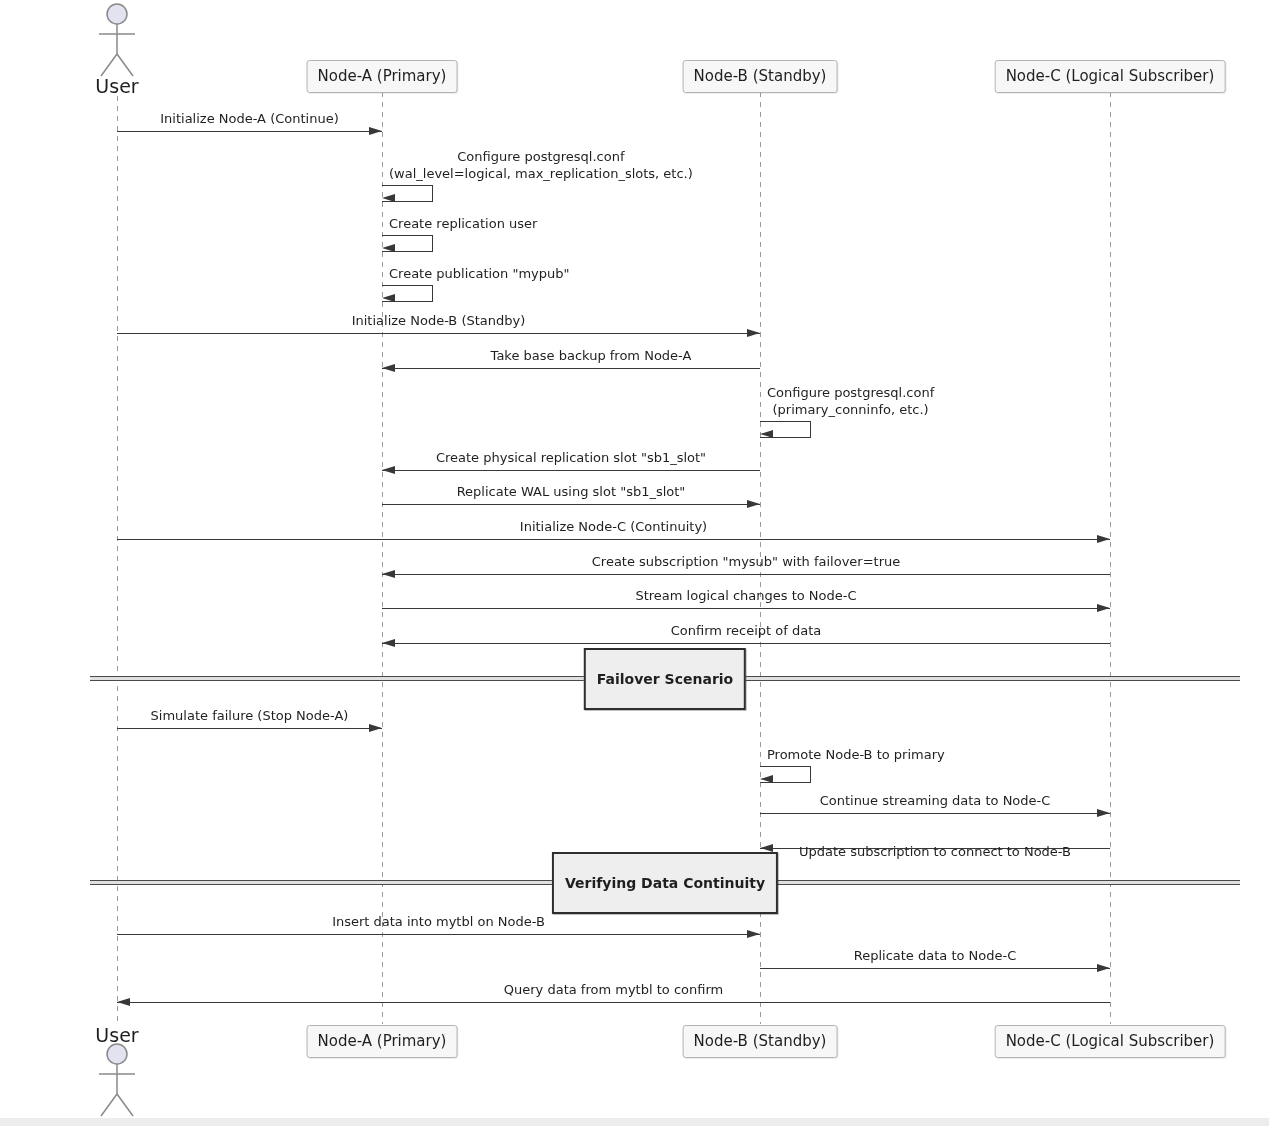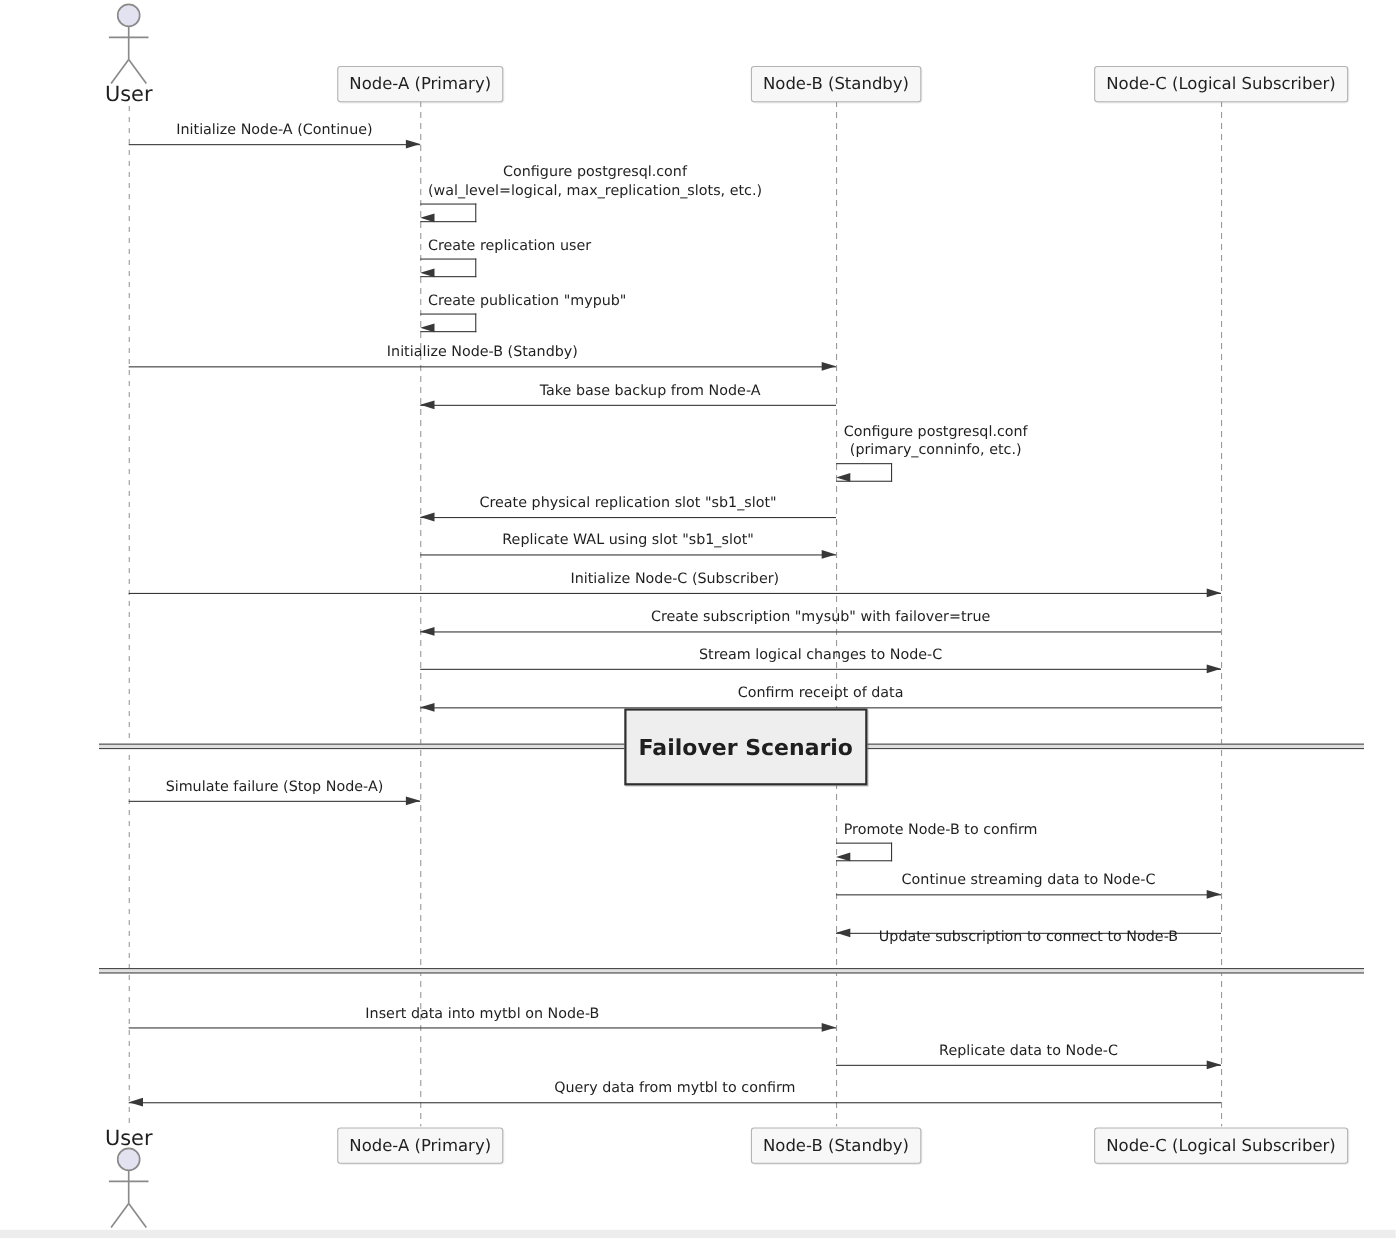--- a/index.html
+++ b/index.html
@@ -58,23 +58,22 @@
   .divider-line {
     position: absolute; left: 90px; width: 1150px; height: 3px;
     border-top: 1.5px solid #4a4a4a; border-bottom: 1.5px solid #4a4a4a;
     background: #e0e0e0;
   }
   .divider-box {
     position: absolute; transform: translate(-50%,-50%);
     background: var(--divider-fill,#eeeeee);
     border: 2px solid var(--divider-border,#2e2e2e);
     box-shadow: 1px 1px 0 rgba(0,0,0,0.25);
-    font-size: 20px; font-weight: bold; white-space: pre;
+    font-size: 14px; font-weight: bold; white-space: pre;
     padding: 21px 11px;
-    margin-left: 13px;
   }
   .footer-bar { position: absolute; left: 0; bottom: 0; width: 1269px; height: 8px; }
   .actor-svg { position: absolute; }
 </style>
 </head>
 <body>
 
 <div id="stage">
     <div class="lifeline" style="left: 116.5px; top: 96px; height: 926px;"></div>
     <div class="lifeline" style="left: 381.5px; top: 92px; height: 932px;"></div>
@@ -126,45 +125,46 @@
     <div class="self-loop" style="left: 760px; top: 421px;"></div>
     <div class="arrow-head left" style="left: 760px; top: 430px;"></div>
     <div class="msg-line" style="left: 382px; top: 470px; width: 378px;"></div>
     <div class="arrow-head left" style="top: 466px; left: 382px;"></div>
     <div class="msg-label" style="left: 571px; top: 449px;">Create physical replication slot "sb1_slot"</div>
     <div class="msg-line" style="left: 382px; top: 504px; width: 378px;"></div>
     <div class="arrow-head right" style="top: 500px; left: 747px;"></div>
     <div class="msg-label" style="left: 571px; top: 483px;">Replicate WAL using slot "sb1_slot"</div>
     <div class="msg-line" style="left: 117px; top: 539px; width: 993px;"></div>
     <div class="arrow-head right" style="top: 535px; left: 1097px;"></div>
-    <div class="msg-label" style="left: 613.5px; top: 518px;">Initialize Node-C (Subscriber)</div>
+    <div class="msg-label" style="left: 613.5px; top: 518px;">Initialize Node-C (Continuity)</div>
     <div class="msg-line" style="left: 382px; top: 574px; width: 728px;"></div>
     <div class="arrow-head left" style="top: 570px; left: 382px;"></div>
     <div class="msg-label" style="left: 746px; top: 553px;">Create subscription "mysub" with failover=true</div>
     <div class="msg-line" style="left: 382px; top: 608px; width: 728px;"></div>
     <div class="arrow-head right" style="top: 604px; left: 1097px;"></div>
     <div class="msg-label" style="left: 746px; top: 587px;">Stream logical changes to Node-C</div>
     <div class="msg-line" style="left: 382px; top: 643px; width: 728px;"></div>
     <div class="arrow-head left" style="top: 639px; left: 382px;"></div>
     <div class="msg-label" style="left: 746px; top: 622px;">Confirm receipt of data</div>
     <div class="divider-line" style="top: 676px;"></div>
     <div class="divider-box" style="left: 665px; top: 679px;">Failover Scenario</div>
     <div class="msg-line" style="left: 117px; top: 728px; width: 265px;"></div>
     <div class="arrow-head right" style="top: 724px; left: 369px;"></div>
     <div class="msg-label" style="left: 249.5px; top: 707px;">Simulate failure (Stop Node-A)</div>
-    <div class="self-label" style="left: 767px; top: 746px;">Promote Node-B to confirm</div>
+    <div class="self-label" style="left: 767px; top: 746px;">Promote Node-B to primary</div>
     <div class="self-loop" style="left: 760px; top: 766px;"></div>
     <div class="arrow-head left" style="left: 760px; top: 775px;"></div>
     <div class="msg-line" style="left: 760px; top: 813px; width: 350px;"></div>
     <div class="arrow-head right" style="top: 809px; left: 1097px;"></div>
     <div class="msg-label" style="left: 935px; top: 792px;">Continue streaming data to Node-C</div>
     <div class="msg-line" style="left: 760px; top: 848px; width: 350px;"></div>
     <div class="arrow-head left" style="top: 844px; left: 760px;"></div>
     <div class="msg-label" style="left: 935px; top: 843px;">Update subscription to connect to Node-B</div>
     <div class="divider-line" style="top: 880px;"></div>
+    <div class="divider-box" style="left: 665px; top: 883px;">Verifying Data Continuity</div>
     <div class="msg-line" style="left: 117px; top: 934px; width: 643px;"></div>
     <div class="arrow-head right" style="top: 930px; left: 747px;"></div>
     <div class="msg-label" style="left: 438.5px; top: 913px;">Insert data into mytbl on Node-B</div>
     <div class="msg-line" style="left: 760px; top: 968px; width: 350px;"></div>
     <div class="arrow-head right" style="top: 964px; left: 1097px;"></div>
     <div class="msg-label" style="left: 935px; top: 947px;">Replicate data to Node-C</div>
     <div class="msg-line" style="left: 117px; top: 1002px; width: 993px;"></div>
     <div class="arrow-head left" style="top: 998px; left: 117px;"></div>
     <div class="msg-label" style="left: 613.5px; top: 981px;">Query data from mytbl to confirm</div>
     <div class="footer-bar" style="background: rgb(237, 237, 237);"></div>

